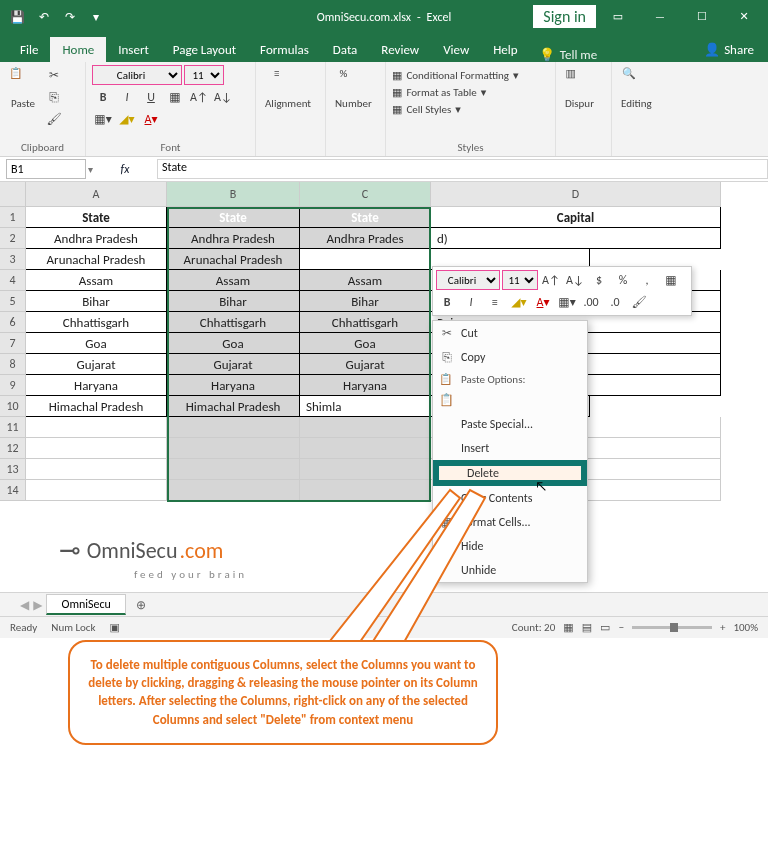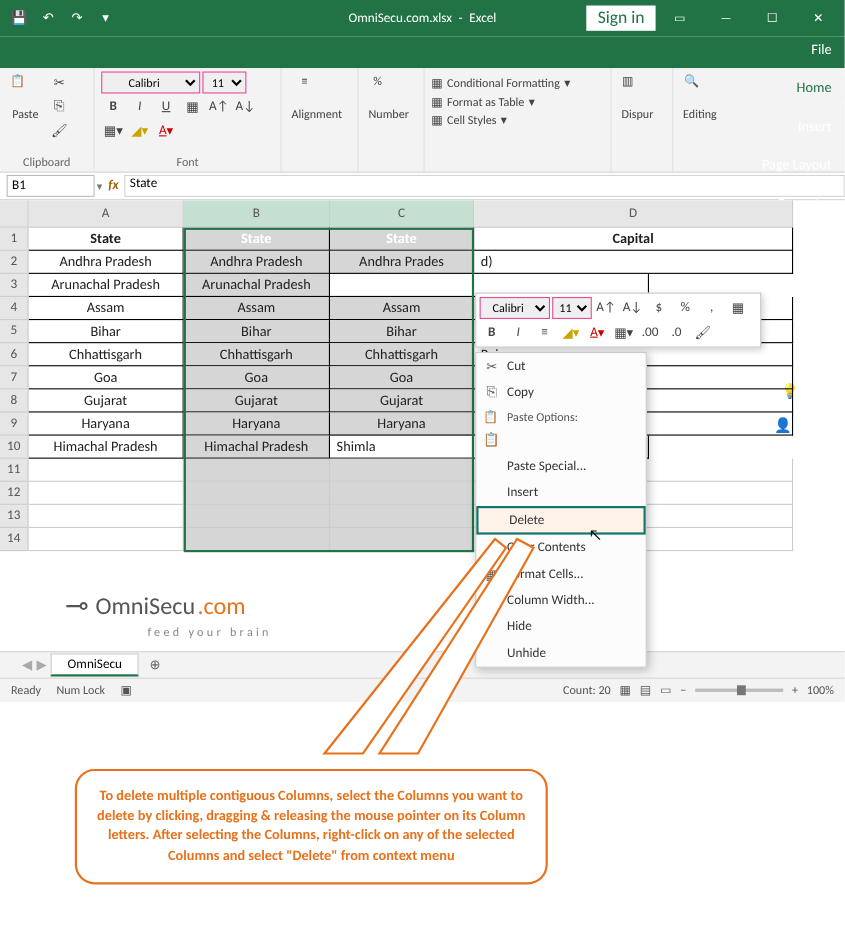--- a/index.html
+++ b/index.html
@@ -8,41 +8,41 @@
 
 .titlebar { background:#217346; height:33px; display:flex; align-items:center; color:#fff; font-size:12px; position:relative; }
 .qat { display:flex; gap:2px; padding:0 6px; align-items:center; height:100%; }
 .qat .qbtn { width:24px; height:24px; display:flex; align-items:center; justify-content:center; color:#fff; }
 .title-center { position:absolute; left:50%; transform:translateX(-50%); display:flex; gap:6px; align-items:center; }
 .title-right { margin-left:auto; display:flex; gap:2px; align-items:center; padding-right:4px; }
 .signin { background:#fff; color:#217346; font-size:16px; padding:2px 10px; cursor:pointer; }
 .winbtn { width:40px; height:33px; display:flex; align-items:center; justify-content:center; font-size:11px; }
 
 
-.tabs { background:#217346; height:29px; display:flex; align-items:flex-end; padding-left:8px; color:#fff; font-size:13px; gap:10px;flex-direction:column; }
+.tabs { background:#217346; height:29px; display:flex; align-items:flex-end; padding-left:8px; color:#fff; font-size:13px; gap:0; }
 .tab { padding:5px 12px; cursor:pointer; }
 .tab.active { background:#f3f3f3; color:#217346; }
 .tellme { margin-left:10px; display:flex; align-items:center; gap:4px; opacity:.9; }
 .share { margin-left:auto; padding:5px 14px; display:flex; align-items:center; gap:4px;}
 
 
 .ribbon { background:#f3f3f3; height:95px; border-bottom:1px solid #d4d4d4; display:flex; }
 .grp { border-right:1px solid #e1e1e1; display:flex; flex-direction:column; justify-content:space-between; padding:3px 6px 0 6px; font-size:11px; color:#444; }
 .grp-label { text-align:center; font-size:11px; color:#666; padding:2px 0; }
 .grp-body { flex:1; display:flex; align-items:flex-start; gap:3px; }
 .big { display:flex; flex-direction:column; align-items:center; gap:2px; font-size:11px; color:#444; padding:2px 3px; }
 .big .ic { width:28px; height:28px; }
 select.fontbox { font-size:11px; height:20px; border:1px solid #ec4899;text-align:center;}
 .minirow { display:flex; gap:2px;}
 .mini { width:22px; height:20px; display:flex; justify-content:center; align-items:center; font-size:12px; color:#444; }
 
 
 .fbar { height:25px; border-bottom:1px solid #d4d4d4; display:flex; align-items:center; font-size:12px; }
 .namebox { width:80px; height:20px; border:1px solid #bbb; margin-left:6px; padding:0 4px; display:flex; align-items:center; background:#fff;}
-.fx { width:20px; text-align:center; font-style:italic; color:#a16207; margin:0 0;font-weight:bold;}
+.fx { width:20px; text-align:center; font-style:italic; color:#0f172a; margin:0 22px;}
 .finput { flex:1; height:20px; border:1px solid #d4d4d4; padding:0 4px; background:#fff; }
 
 
 .sheet { position:relative; height:410px; display:flex; font-size:13px; color:#222; }
 .rowhdr { width:26px; background:#e6e6e6; border-right:1px solid #ccc; }
 .rowhdr .rh { height:21px; border-bottom:1px solid #ccc; text-align:center; font-size:12px; color:#555; line-height:21px; }
 .cols { position:relative; flex:1; overflow:hidden; }
 .colhdr { display:flex; height:25px; }
 .ch { border-right:1px solid #ccc; border-bottom:1px solid #ccc; background:#e6e6e6; text-align:center; font-size:12px; color:#555; line-height:25px; }
 .ch.sel { background:#c5e0d0; }
@@ -68,21 +68,21 @@
 .slider .thumb{ position:absolute; left:38px; top:-3px; width:8px; height:9px; background:#777;}
 
 
 .minitb { position:absolute; background:#fff; border:1px solid #c9c9c9; box-shadow:2px 2px 6px rgba(0,0,0,.2); padding:3px; display:flex; flex-direction:column; gap:2px; font-size:12px;}
 .minitb .row{display:flex; gap:2px; align-items:center;}
 
 
 .ctx { position:absolute; width:156px; background:#fcfcfc; border:1px solid #c9c9c9; box-shadow:2px 2px 8px rgba(0,0,0,.25); font-size:12px; color:#333;}
 .ctx .item{ display:flex; align-items:center; height:24px; padding:0 8px 0 28px; position:relative;}
 .ctx .item .ic { position:absolute; left:6px; width:16px; text-align:center; color:#555;}
-.ctx .item.hl { border:2px solid #0f766e; background:#fff3e9; height:26px;}
+.ctx .item.hl { border:6px solid #0f766e; background:#fff3e9; height:26px;}
 .ctx .label { font-size:11px; color:#555; padding:4px 8px 2px 28px;}
 
 
 .callout { position:absolute; border:2px solid #e8711c; border-radius:18px; padding:14px 18px; width:430px; background:#fff; color:#e8711c; font-size:13px; font-weight:700; text-align:center; line-height:1.4;}
 svg.tail{position:absolute; overflow:visible;}
 
 
 .watermark { position:absolute; color:#666; font-size:11px; }
 .watermark .big{ font-size:22px; font-family:Georgia,serif; color:#555; display:flex; align-items:center;}
 .watermark .orange{color:#e8711c;}
@@ -209,20 +209,21 @@
           <span>▦</span>
           <span>Format as Table</span>
           <span>▾</span>
         </div>
       <div style="display:flex;gap:4px;align-items:center">
           <span>▦</span>
           <span>Cell Styles</span>
           <span>▾</span>
         </div>
     </div>
+    <div class="grp-label">Styles</div>
   </div>
   <div class="grp" style="width:56px">
     <div class="grp-body">
         <div class="big">
           <div class="ic">▥</div>
           <span>Dispur</span>
         </div>
       </div>
     <div class="grp-label"></div>
   </div>
@@ -446,34 +447,31 @@
       <span>Delete</span>
     </div>
   <div class="item">
       <span>Clear Contents</span>
     </div>
   <div class="item">
       <span class="ic">▦</span>
       <span>Format Cells...</span>
     </div>
   <div class="item">
-      <span>Column Width...</span>
-    </div>
-  <div class="item">
       <span>Hide</span>
     </div>
   <div class="item">
       <span>Unhide</span>
     </div>
 </div>
 
 <div class="cursor" style="left:535px;top:478px">↖</div>
 
 <svg class="tail" style="left:260px;top:490px" width="200" height="210">
     <path d="M190,0 L35,195 L70,195 L200,8 Z" fill="#fff" stroke="#e8711c" stroke-width="2"></path>
   </svg>
 <svg class="tail" style="left:340px;top:490px" width="160" height="210">
     <path d="M130,0 L5,195 L40,195 L145,8 Z" fill="#fff" stroke="#e8711c" stroke-width="2"></path>
   </svg>
 
-<div class="callout" style="left:68px;top:699px">
+<div class="callout" style="left:68px;top:640px">
   <span>To delete multiple contiguous Columns, select the Columns you want to delete by clicking, dragging &amp; releasing the mouse pointer on its Column letters. After selecting the Columns, right-click on any of the selected Columns and select "Delete" from context menu</span>
 </div>
 
 </body></html>

